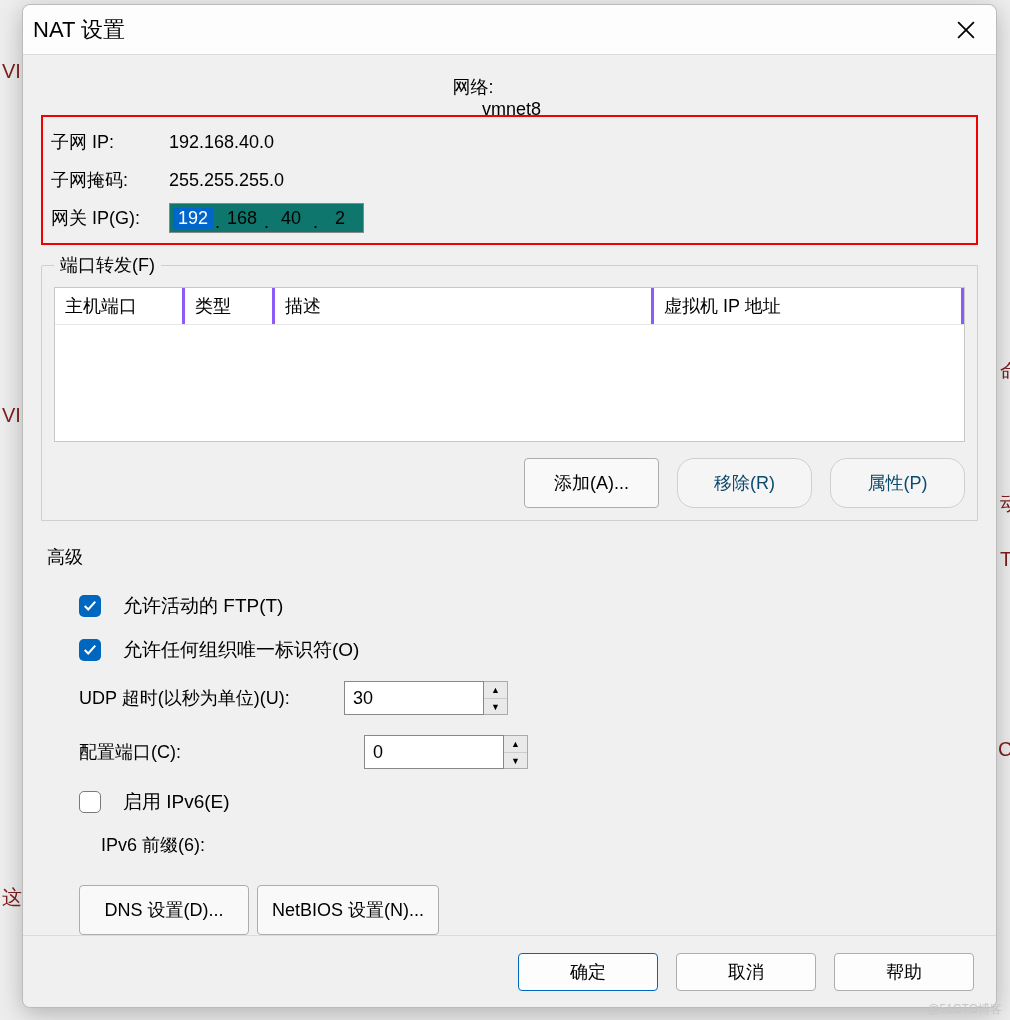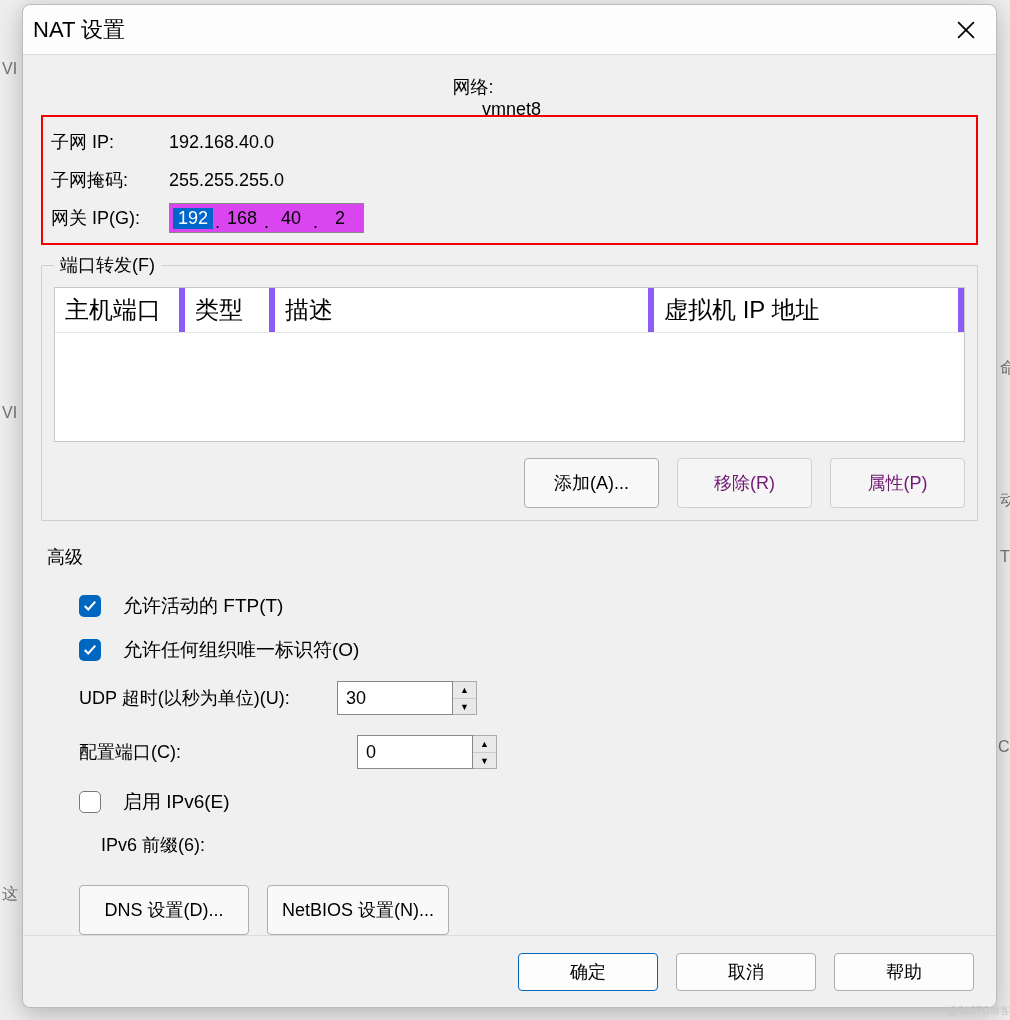--- a/index.html
+++ b/index.html
@@ -11,22 +11,22 @@
       padding: 0;
       background: #eeeeee;
       width: 1010px;
       height: 1020px;
       position: relative;
       font-size: 17px;
       color: #000;
     }
     .bg-text {
       position: absolute;
-      color: #737373;
-      font-size: 16px;
+      color: #7f1d1d;
+      font-size: 20px;
     }
     .dialog {
       position: absolute;
       left: 22px;
       top: 4px;
       width: 975px;
       height: 1004px;
       background: #f0f0f0;
       border: 1px solid #bbbbbb;
       border-radius: 8px;
@@ -82,21 +82,21 @@
       white-space: nowrap;
     }
     .kv-row .value {
       white-space: nowrap;
     }
 
     .ip-input-group {
       display: inline-flex;
       align-items: center;
       border: 1px solid #888;
-      background: #d946ef;
+      background: #0f766e;
       height: 30px;
       padding: 0 3px;
     }
     .ip-octet {
       width: 40px;
       text-align: center;
       border: none;
       outline: none;
       font-size: 18px;
       background: transparent;
@@ -127,22 +127,22 @@
       background: #ffffff;
       height: 155px;
     }
     .pf-head {
       display: flex;
       border-bottom: 1px solid #e6e6e6;
       background: #ffffff;
     }
     .pf-head .col {
       padding: 6px 10px;
-      font-size: 24px;
-      border-right: 6px solid #8b5cf6;
+      font-size: 18px;
+      border-right: 3px solid #8b5cf6;
     }
     .col-hport { width: 130px; }
     .col-type  { width: 90px; }
     .col-vmip  { width: 310px; }
     .col-desc  { flex: 1; }
 
     .pf-buttons {
       display: flex;
       justify-content: flex-end;
       gap: 18px;
@@ -156,24 +156,25 @@
       border-radius: 4px;
       font-size: 18px;
       color: #000;
       cursor: pointer;
       display: inline-flex;
       align-items: center;
       justify-content: center;
       padding: 0 14px;
     }
     .btn:disabled {
-      color: #701a75;
+      color: #0c4a6e;
       border-color: #cfcfcf;
       background: #f5f5f5;
       cursor: default;
+      border-radius: 17px;
     }
 
     .adv-section {
       padding: 0 6px;
     }
     .adv-title {
       font-size: 18px;
       margin-bottom: 24px;
     }
     .adv-body {
@@ -200,31 +201,31 @@
     }
     .chk.checked svg { width: 14px; height: 14px; }
     .chk.unchecked {
       border: 1.5px solid #7a7a7a;
       background: #fff;
     }
 
     .spin-row {
       display: flex;
       align-items: center;
-      gap: 13px;
+      gap: 20px;
       margin-bottom: 20px;
       font-size: 18px;
     }
     .spin-row .slabel { width: 245px; }
     .spin-wrap {
       display: flex;
       align-items: stretch;
     }
     .spin-input {
-      width: 116px;
+      width: 140px;
       height: 34px;
       border: 1px solid #888;
       background: #fff;
       padding: 2px 8px;
       font-size: 18px;
     }
     .spin-btns {
       display: flex;
       flex-direction: column;
       border: 1px solid #aaa;
@@ -255,21 +256,21 @@
       height: 36px;
       border: 1px solid #bbb;
       background: #fafafa;
       color: #555;
       padding: 2px 10px;
       font-size: 18px;
     }
 
     .adv-buttons {
       display: flex;
-      gap: 18px;
+      gap: 8px;
       margin-top: 8px;
     }
     .adv-buttons .btn { min-width: 170px; }
 
     .footer {
       height: 74px;
       border-top: 1px solid #dcdcdc;
       display: flex;
       align-items: center;
       justify-content: flex-end;
@@ -281,23 +282,23 @@
     .footer .btn {
       min-width: 140px;
       height: 38px;
       background: #fdfdfd;
     }
     .footer .btn.primary {
       border-color: #0067c0;
     }
     .watermark {
       position: absolute;
-      right: 0;
+      right: 8px;
       bottom: 2px;
-      font-size: 10px;
+      font-size: 12px;
       color: #c6c6c6;
     }
   </style>
 </head>
 <body>
 
 <div class="bg-text" style="left:2px; top:60px;">VI</div>
 <div class="bg-text" style="left:2px; top:404px;">VI</div>
 <div class="bg-text" style="left:2px; top:884px;">这</div>
 <div class="bg-text" style="left:1000px; top:358px;">命</div>

